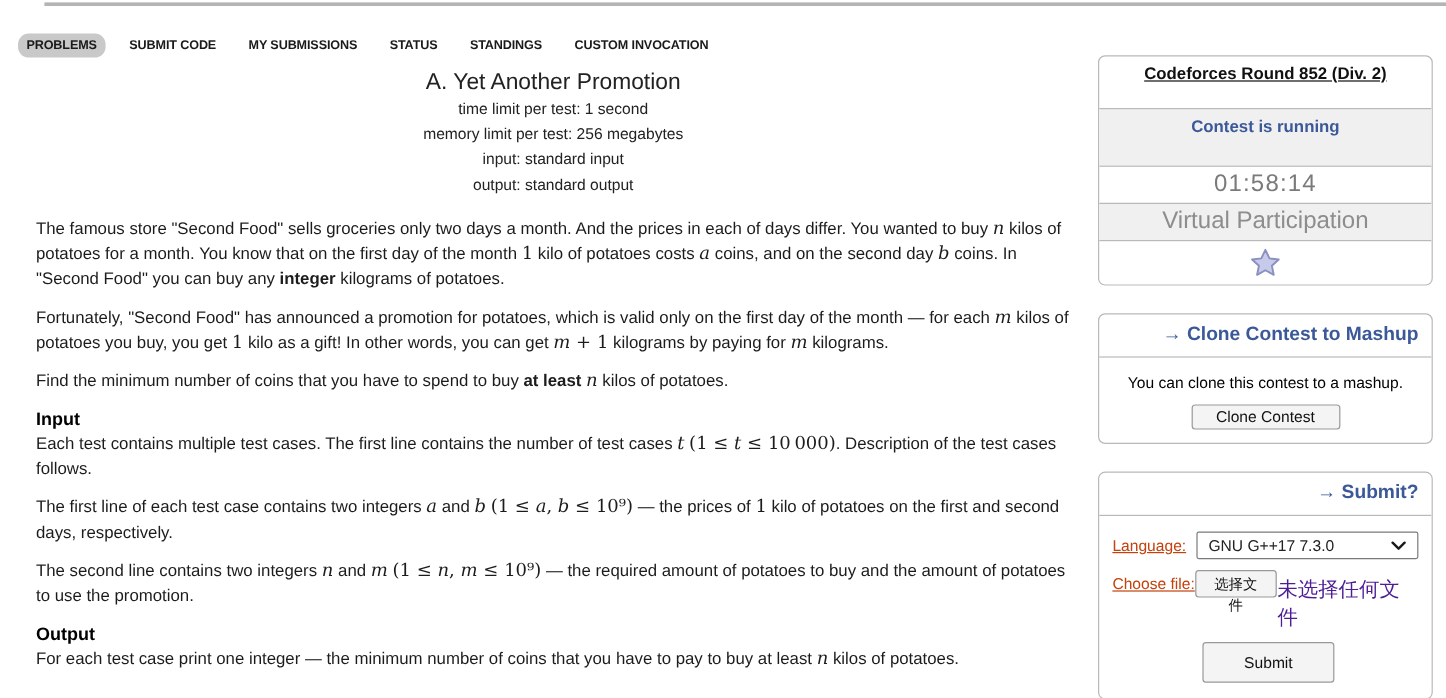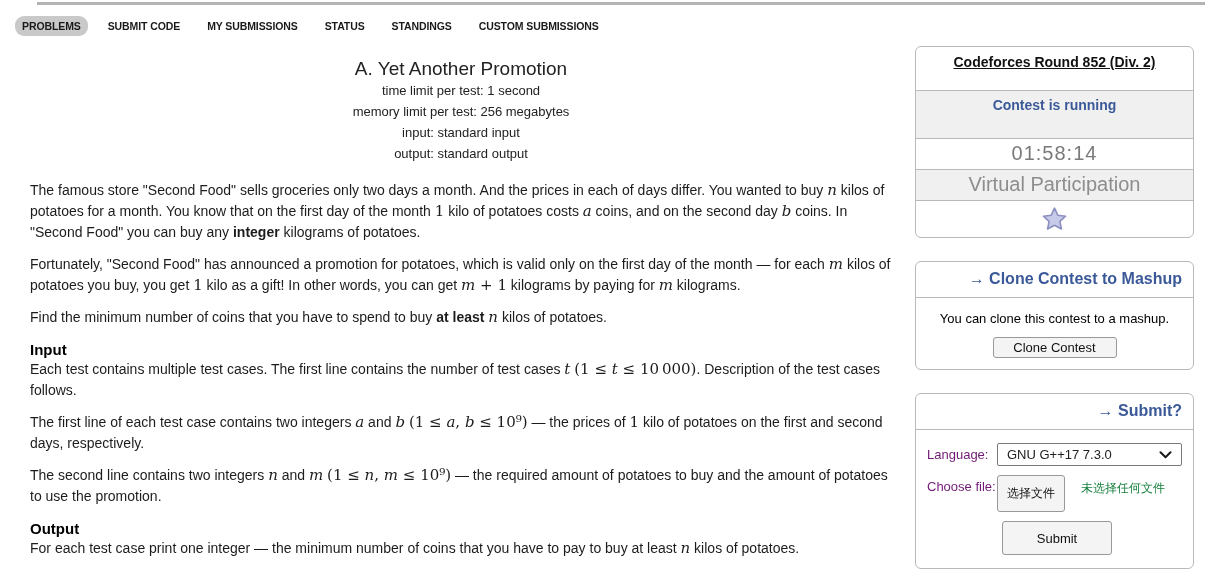--- a/index.html
+++ b/index.html
@@ -7,21 +7,21 @@
   body {
     position: relative;
     background: #ffffff;
     font-family: "Liberation Sans", sans-serif;
     color: #222;
     overflow: hidden;
   }
   .top-line { position: absolute; top: 2px; left: 37px; right: 0; height: 3px; background: #b4b4b4; }
 
   
-  .tabs { position: absolute; top: 16px; left: 15px; display: flex; gap: 13px; align-items: center; }
+  .tabs { position: absolute; top: 28px; left: 15px; display: flex; gap: 13px; align-items: center; }
   .tab {
     font-size: 10.5px; font-weight: bold; color: #1a1a1a; letter-spacing: -0.1px;
     padding: 4px 7px; border-radius: 9px; white-space: nowrap; cursor: pointer;
   }
   .tab.active { background: #c9c9c9; }
 
   
   .main { position: absolute; left: 30px; top: 58px; width: 862px; }
   .problem-title { text-align: center; font-size: 19px; color: #222; }
   .meta { text-align: center; font-size: 13px; line-height: 21px; margin-bottom: 16px; color: #222; }
@@ -49,41 +49,41 @@
   .clone-body { text-align: center; padding: 13px 8px 11px; }
   .clone-text { font-size: 13px; color: #000; }
   .btn {
     font-family: "Liberation Sans", sans-serif; font-size: 13px; color: #111;
     background: #f4f4f4; border: 1px solid #999; border-radius: 3px; cursor: pointer;
   }
   .clone-btn { margin-top: 11px; width: 124px; height: 21px; }
 
   .form { padding: 13px 11px 12px; font-size: 13px; }
   .frow { display: flex; margin-bottom: 9px; align-items: flex-start; }
-  .flabel { width: 70px; color: #701a75; padding-top: 4px; line-height: 15px; }
+  .flabel { width: 70px; color: #c2410c; padding-top: 4px; line-height: 15px; text-decoration: underline; }
   .select {
     flex: 1; height: 23px; border: 1px solid #7a7a7a; border-radius: 2px; background: #fff;
     display: flex; align-items: center; justify-content: space-between; padding: 0 9px; cursor: pointer; gap: 42px;
   }
-  .file-btn { font-size: 12px; padding: 3px 9px; height: 37px; }
-  .no-file { font-size: 12px; color: #15803d; margin-left: 16px; padding-top: 5px; }
+  .file-btn { font-size: 12px; padding: 3px 9px; height: 23px; }
+  .no-file { font-size: 17px; color: #4c1d95; margin-left: 1px; padding-top: 5px; }
   .submit-btn { width: 110px; height: 34px; margin: 5px 0 1px 75px; display: block; }
 </style>
 </head>
 <body>
 
 <div class="top-line"></div>
 
 <nav class="tabs">
     <div class="tab active">PROBLEMS</div>
     <div class="tab">SUBMIT CODE</div>
     <div class="tab">MY SUBMISSIONS</div>
     <div class="tab">STATUS</div>
     <div class="tab">STANDINGS</div>
-    <div class="tab">CUSTOM SUBMISSIONS</div>
+    <div class="tab">CUSTOM INVOCATION</div>
   </nav>
 
 <main class="main">
   <div class="problem-title">A. Yet Another Promotion</div>
   <div class="meta">
       <div>time limit per test: 1 second</div>
       <div>memory limit per test: 256 megabytes</div>
       <div>input: standard input</div>
       <div>output: standard output</div>
     </div>

